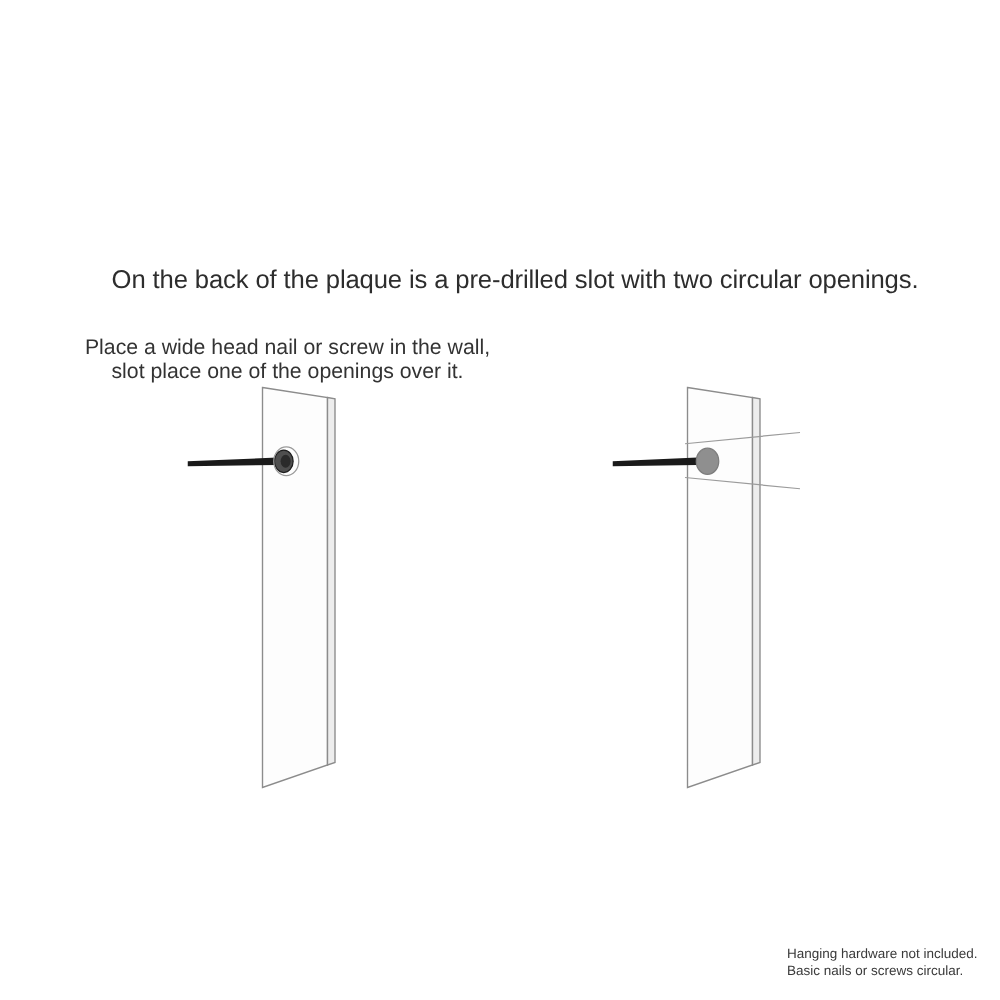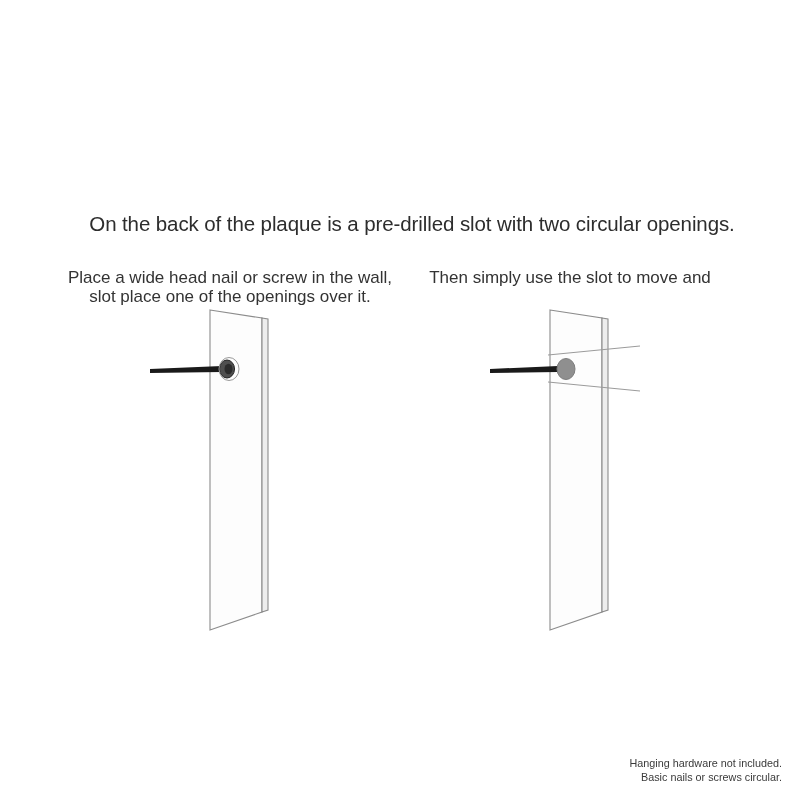--- a/index.html
+++ b/index.html
@@ -55,41 +55,39 @@
   .figure {
     position: absolute;
     top: 300px;
   }
   .figure.left { left: 150px; }
   .figure.right { left: 490px; }
   .footnote {
     position: absolute;
     right: 18px;
     bottom: 16px;
-    text-align: right;
     font-size: 10.8px;
     line-height: 14px;
     color: #3a3a3a;
   }
   .footnote span { display: block; }
 </style>
 </head>
 <body>
 
 <div class="stage">
 
   <div class="headline">On the back of the plaque is a pre-drilled slot with two circular openings.</div>
 
   <div class="col-caption left">
     <span class="caption-line">Place a wide head nail or screw in the wall,</span>
     <span class="caption-line">slot place one of the openings over it.</span>
   </div>
 
   <div class="col-caption right">
-    <span class="caption-line">Then simply use the slot to move and</span>
   </div>
 
   <svg class="figure left" width="210" height="340" viewBox="0 0 210 340">
 
     <polygon points="60,10 112,18 112,312 60,330" fill="#fdfdfd" stroke="#8c8c8c" stroke-width="1.1"></polygon>
 
     <polygon points="112,18 118,19 118,310 112,312" fill="#ededed" stroke="#8c8c8c" stroke-width="1.1"></polygon>
 
     <polygon points="0,69 72,66 72,72 0,73" fill="#1a1a1a"></polygon>
 

